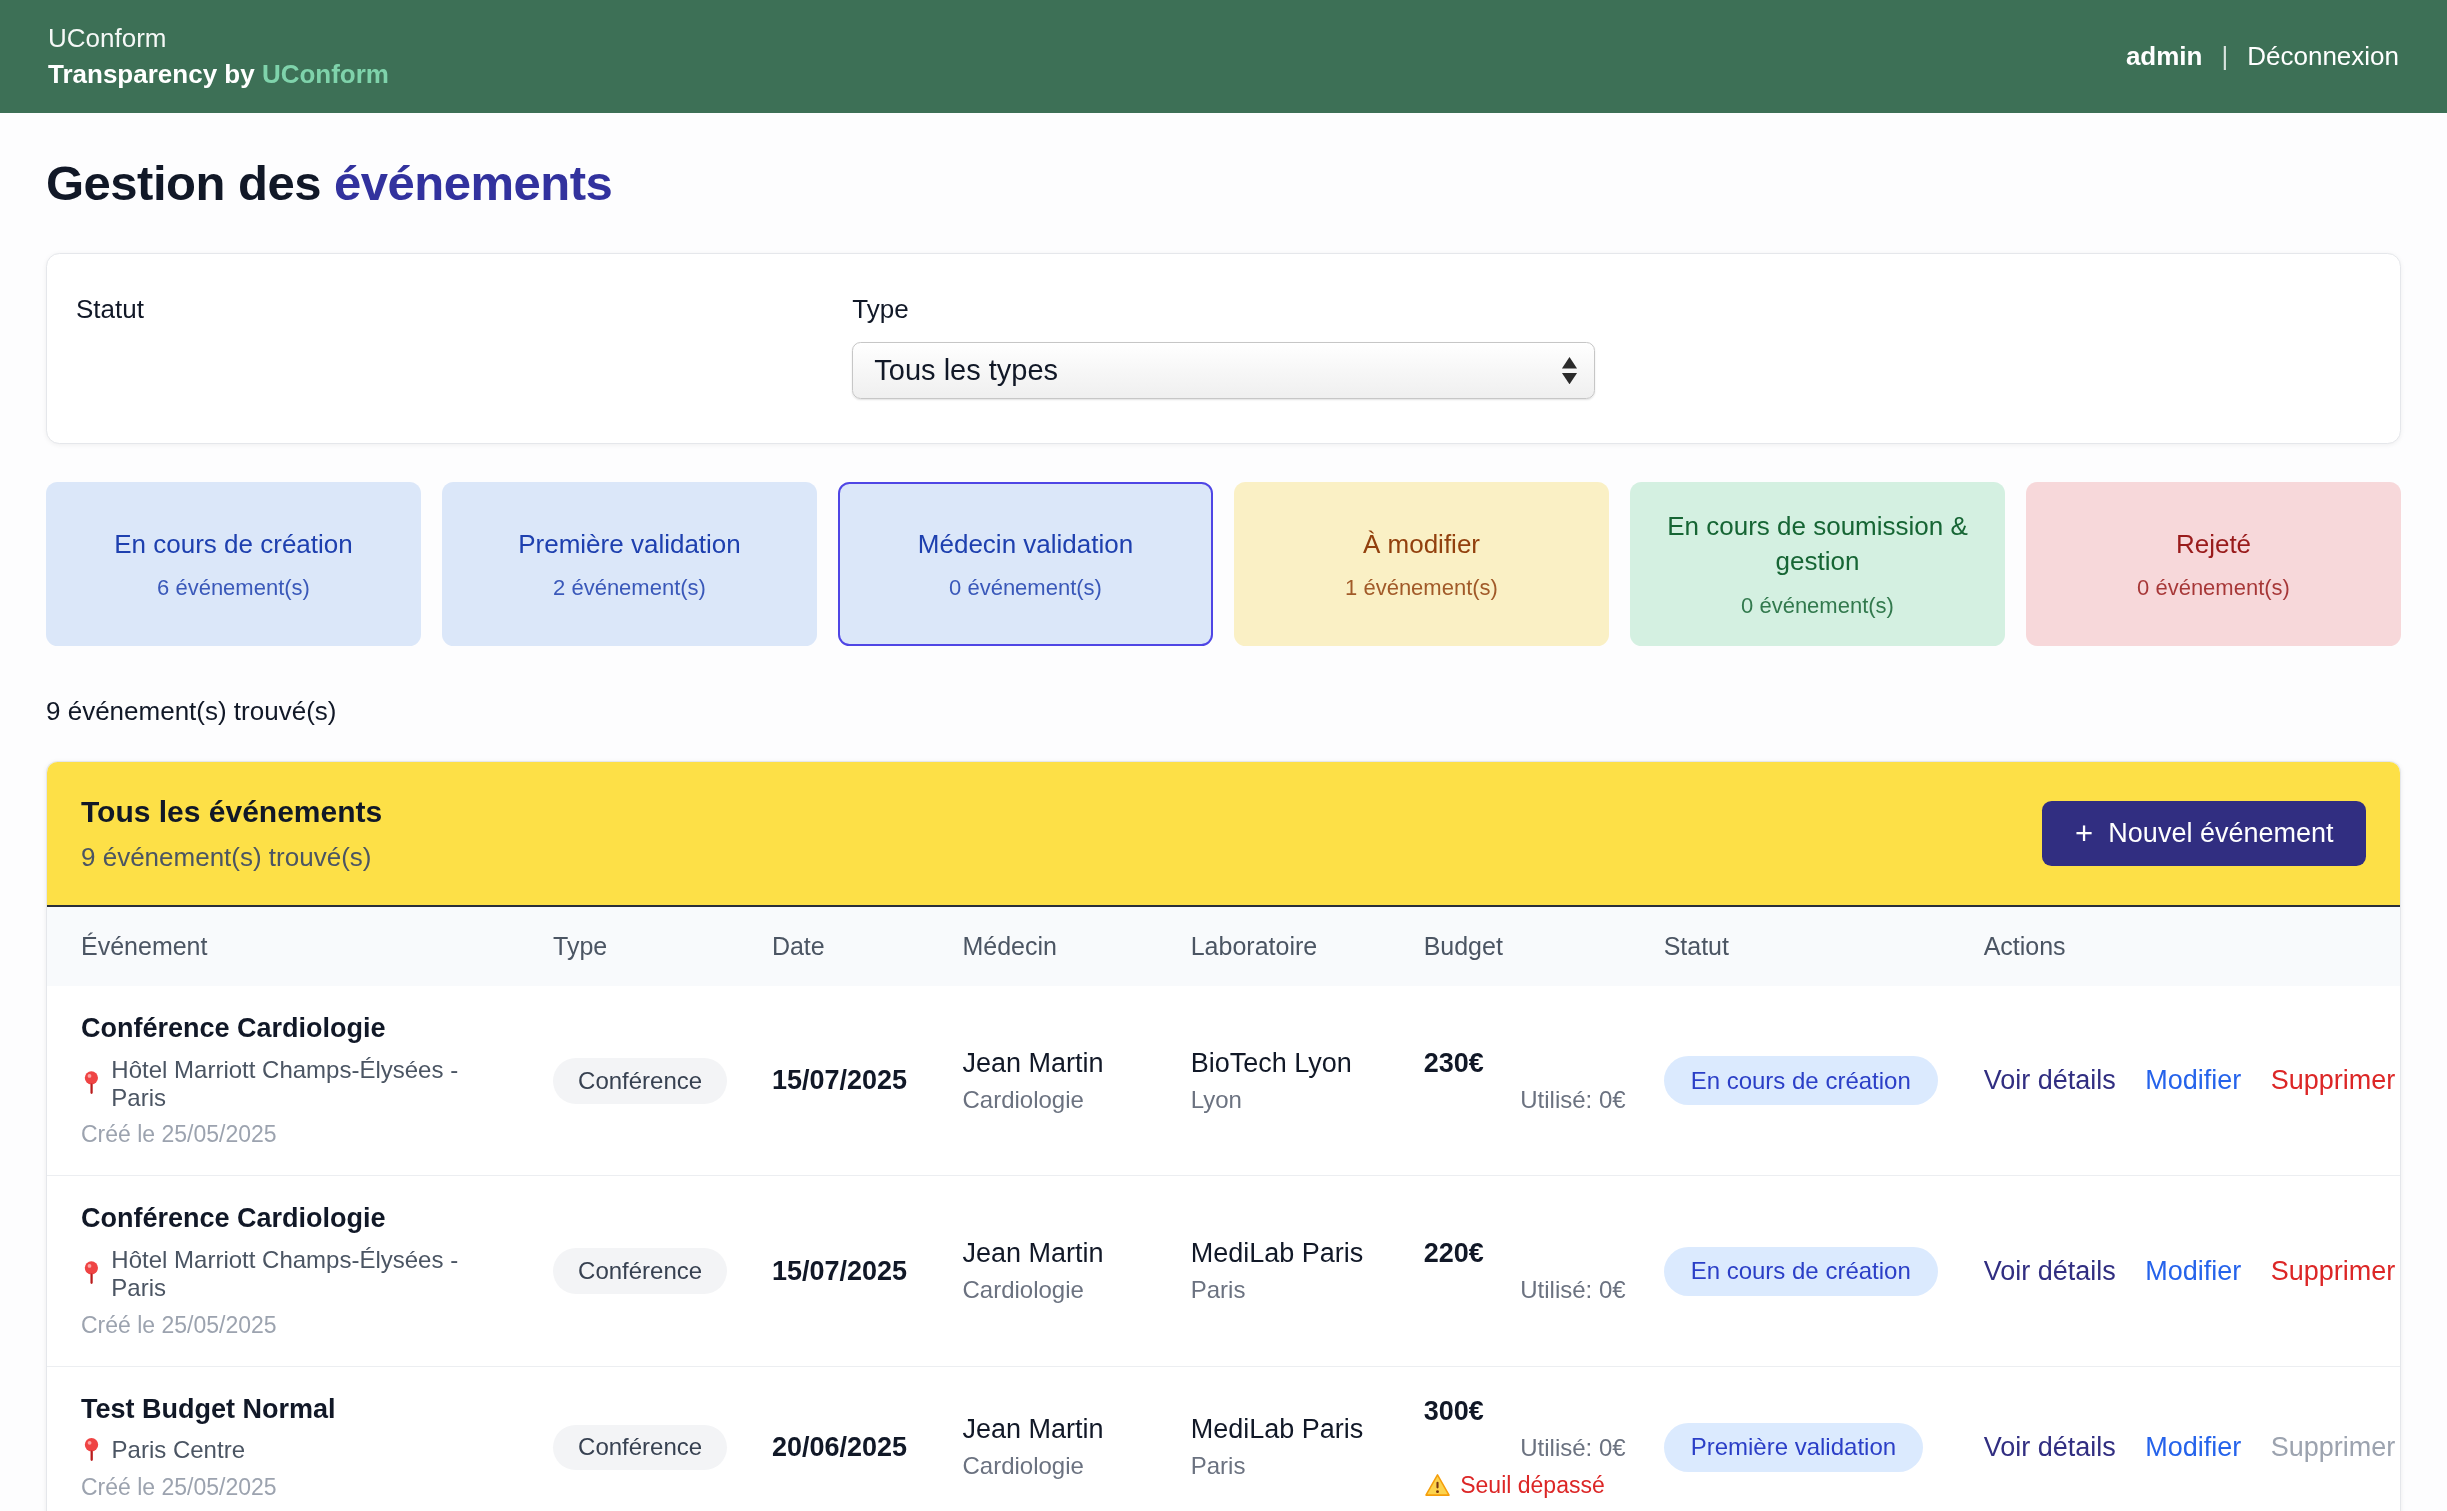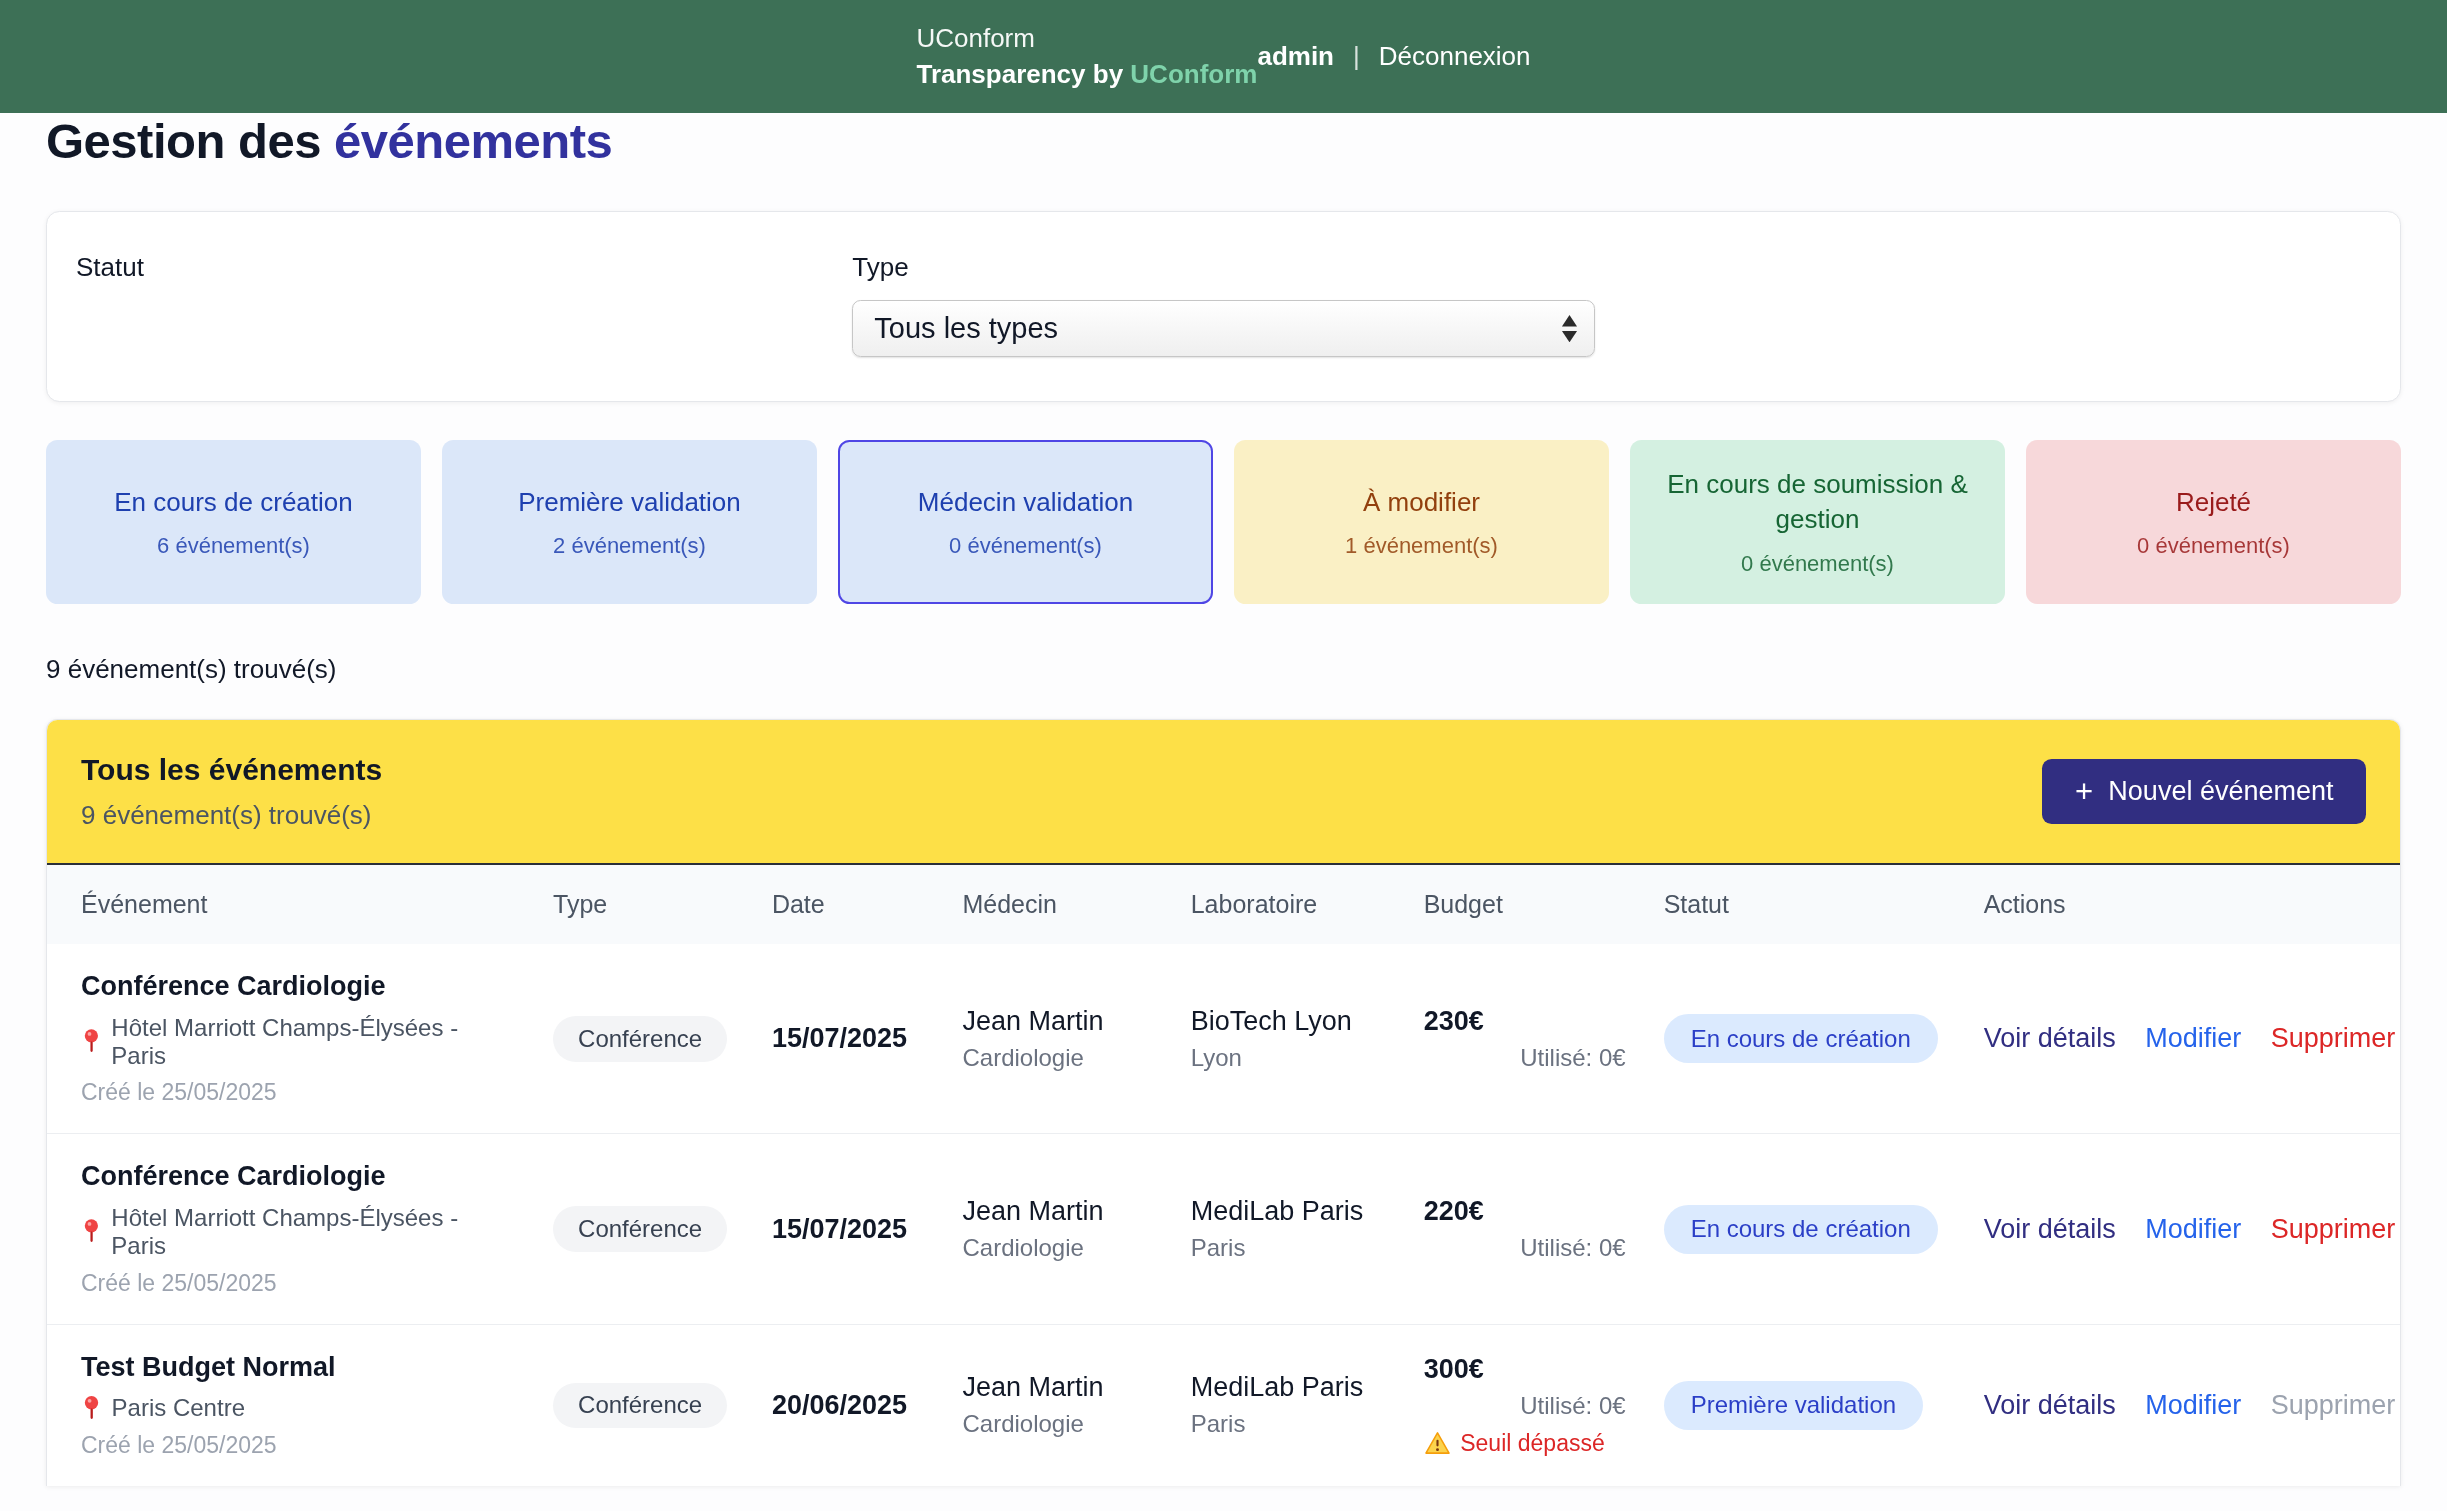--- a/index.html
+++ b/index.html
@@ -1,32 +1,32 @@
 <!DOCTYPE html>
 <html><head>
 <meta charset="utf-8">
 <style>
   * { margin:0; padding:0; box-sizing:border-box; }
   html,body { width:2447px; height:1511px; overflow:hidden; background:#fdfdfe;
     font-family:"Liberation Sans", sans-serif; color:#111827; }
 
   
   .topbar { height:113px; background:#3d7056; display:flex; align-items:center;
-    justify-content:center; padding:0 48px; }
+    justify-content:space-between; padding:0 48px; }
   .brand-line1 { font-size:26px; color:rgba(255,255,255,.95); margin-bottom:4.8px; }
   .brand-line2 { font-size:26px; font-weight:bold; color:#ffffff; }
   .brand-line2 .accent { color:#7fd3ab; }
   .user-block { font-size:26px; color:#ffffff; display:flex; align-items:center; }
   .user-name { font-weight:bold; }
   .user-sep { margin:0 19px; color:rgba(255,255,255,.8); }
   .logout { color:#ffffff; cursor:pointer; }
 
   
   .content { padding:0 46px; }
-  .page-title { font-size:49px; font-weight:bold; letter-spacing:-0.5px; }
+  .page-title { font-size:49px; font-weight:bold; margin-top:42px; letter-spacing:-0.5px; }
   .page-title .accent { color:#32329e; }
 
   
   .filter-card { margin-top:42px; background:#ffffff; border:1px solid #e5e7eb;
     border-radius:13.4px; box-shadow:0 1px 4.8px rgba(0,0,0,.06); padding:40px 29px 44px 29px;
     display:grid; grid-template-columns:1fr 1fr 1fr; column-gap:34px; }
   .filter-label { font-size:26px; margin-bottom:17px; color:#111827; }
   .search-input { width:100%; height:73px; border:1px solid #d1d5db; border-radius:9.6px;
     font-size:28px; padding:0 25px; color:#111827; outline:none;
     font-family:"Liberation Sans", sans-serif; }

